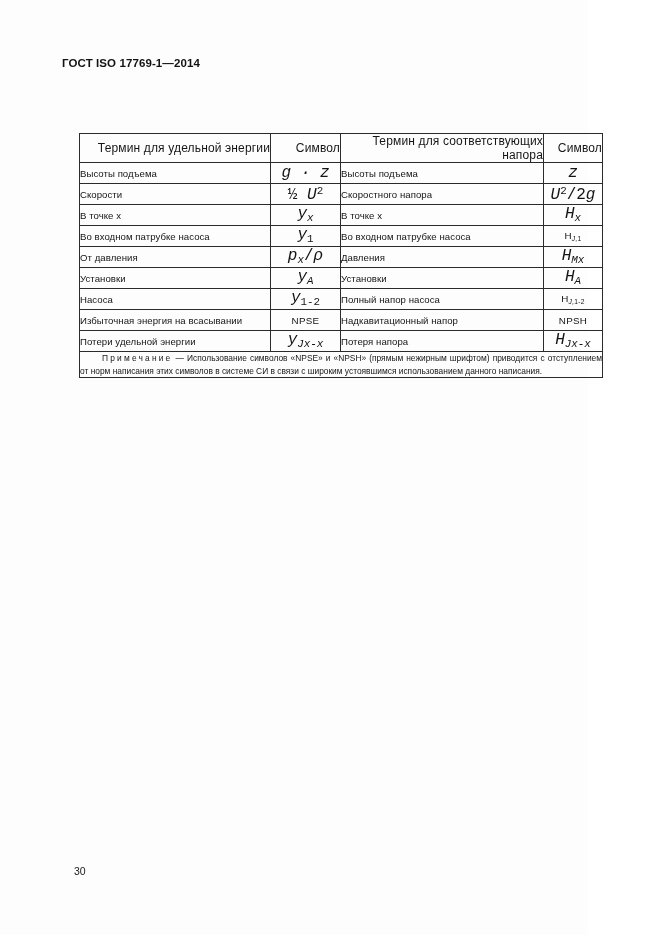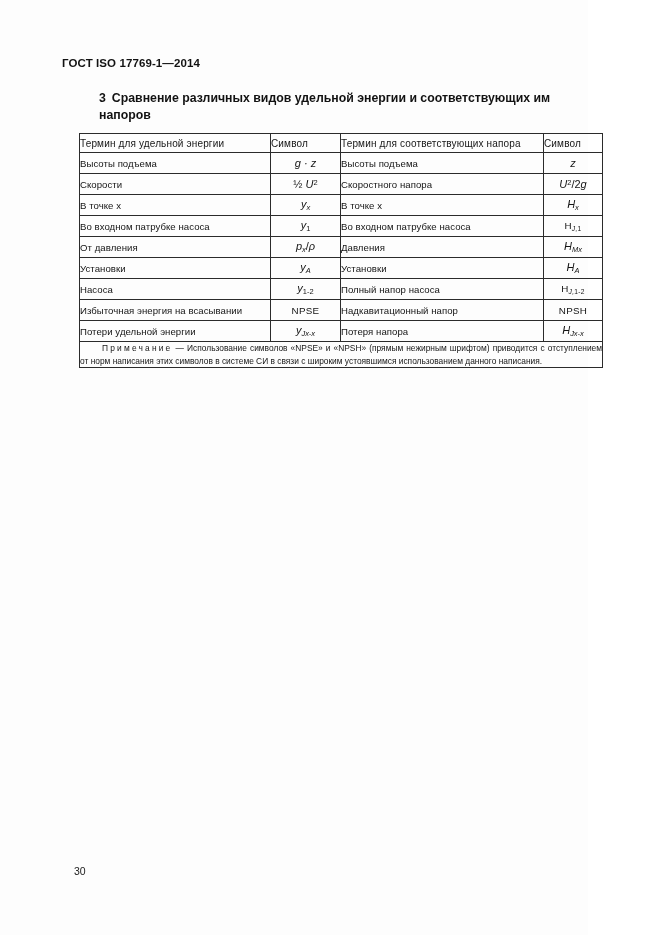--- a/index.html
+++ b/index.html
@@ -66,41 +66,41 @@
   table.cmp col.c3 { width: 203px; }
   table.cmp col.c4 { width: 59px; }
 
   table.cmp th, table.cmp td {
     border: 1px solid #2b2b2b;
     padding: 0;
     vertical-align: middle;
   }
   thead th {
     height: 19px;
-    font-size: 10px;
+    font-size: 12px;
     font-weight: normal;
-    text-align: left;
+    text-align: right;
     color: #161616;
     border-bottom: 2px solid #1a1a1a;
     letter-spacing: 0.15px;
   }
   tbody tr { height: 21px; }
   tbody td { height: 21px; }
   td.term {
     font-size: 9.6px;
     padding-left: 12px;
     text-align: left;
     color: #141414;
     letter-spacing: 0.05px;
   }
   td.sym {
-    font-size: 11px;
+    font-size: 16px;
     text-align: center;
     color: #141414;
-    font-family: Liberation Sans, sans-serif;
+    font-family: Liberation Mono, monospace;
     font-style: italic;
   }
   td.sym.upright {
     font-style: normal;
     font-family: "Liberation Sans", sans-serif;
     font-size: 9.8px;
     letter-spacing: 0.3px;
   }
   .sub {
     font-size: 0.68em;
@@ -138,23 +138,20 @@
     margin-top: 20px;
   }
 </style>
 </head>
 <body>
 
 <div class="page">
 
   <div class="doc-header">ГОСТ ISO 17769-1—2014</div>
 
-  <div class="clause-heading">
-    <span class="clause-num">3</span><span>Сравнение различных видов удельной энергии и соответствующих им напоров</span>
-  </div>
 
   <div class="tbl-wrap">
     <table class="cmp">
       <colgroup>
         <col class="c1">
           <col class="c2">
           <col class="c3">
           <col class="c4">
       </colgroup>
       <thead>

